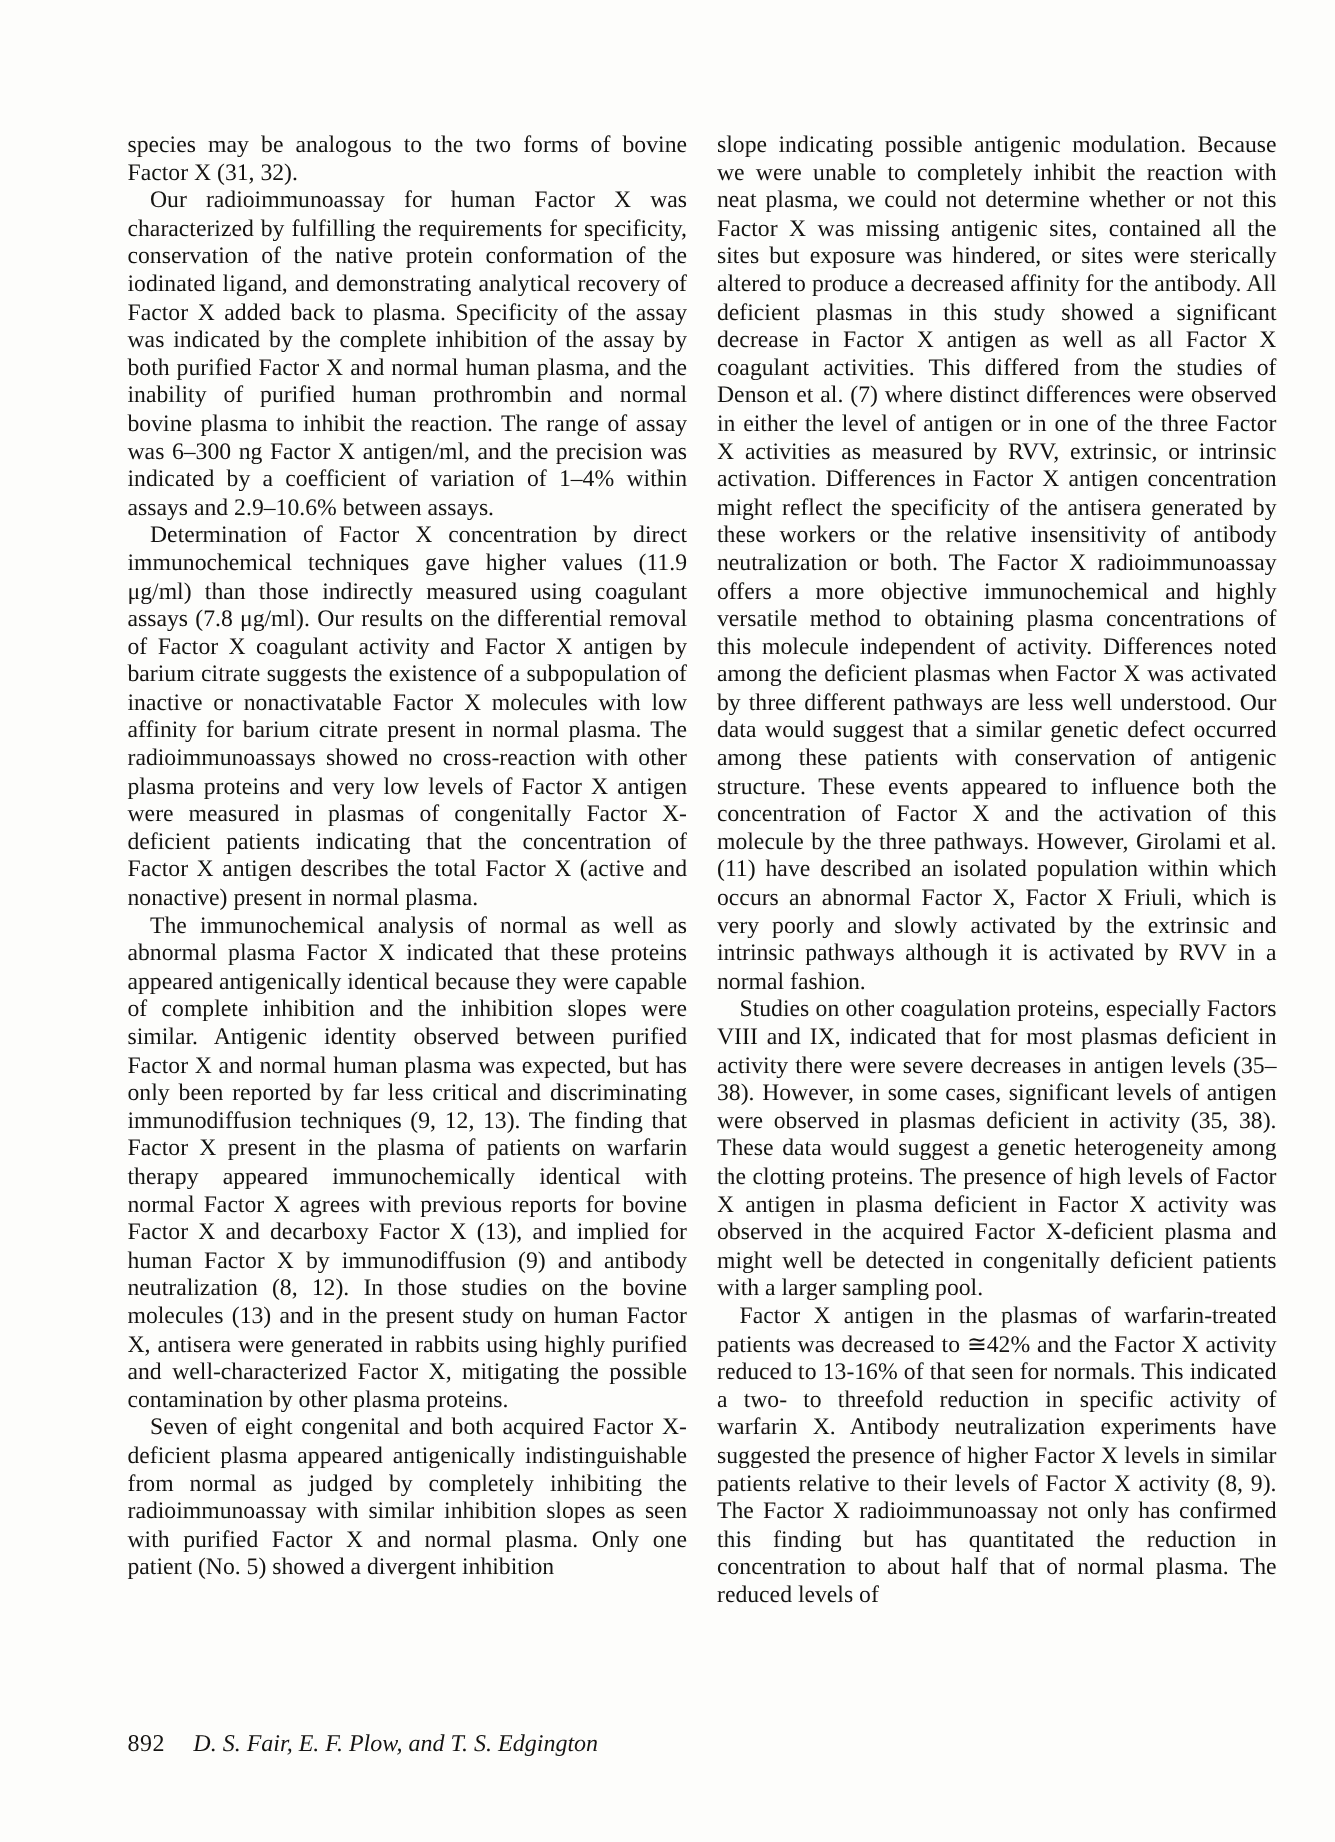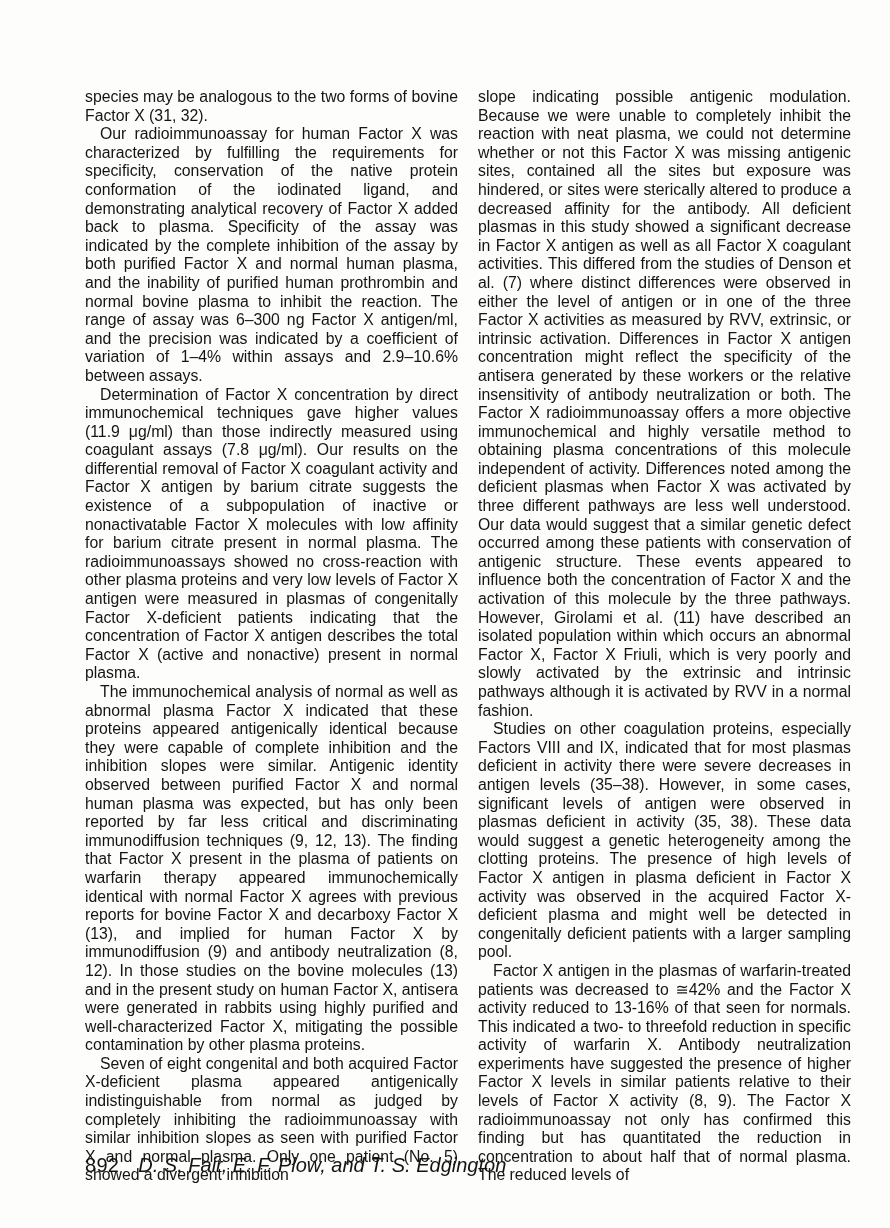--- a/index.html
+++ b/index.html
@@ -5,21 +5,21 @@
   html, body {
     margin: 0;
     padding: 0;
     background: #ffffff;
   }
   .page {
     position: relative;
     width: 890px;
     height: 1228px;
     background: #fdfdfb;
-    font-family: Liberation Sans, sans-serif;
+    font-family: Liberation Serif, serif;
     color: #151412;
     overflow: hidden;
   }
   .columns {
     position: absolute;
     left: 85px;
     top: 88px;
     width: 766px;
     display: flex;
     gap: 20px;
@@ -34,21 +34,21 @@
     margin: 0;
     padding: 0;
   }
   .para.indent {
     text-indent: 15px;
   }
   .footer {
     position: absolute;
     left: 85px;
     top: 1154px;
-    font-size: 20px;
+    font-size: 16px;
     display: flex;
     align-items: flex-start;
   }
   .pageno {
     font-style: normal;
     letter-spacing: 0.3px;
   }
   .authors {
     font-style: italic;
     margin-left: 19px;

